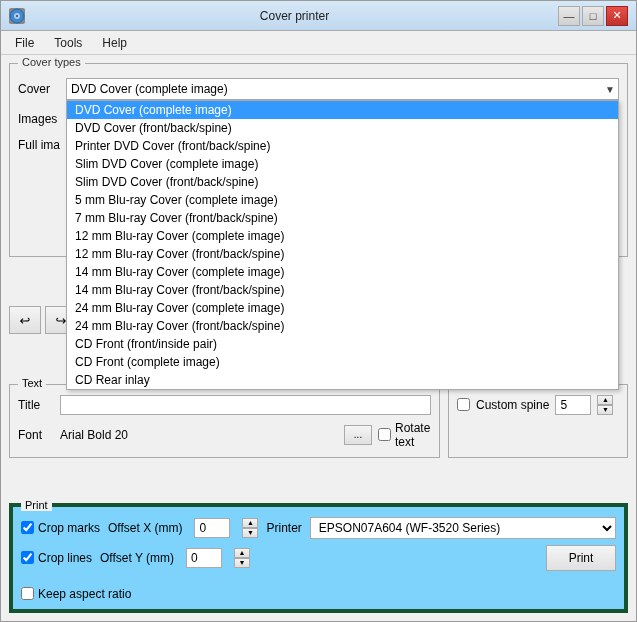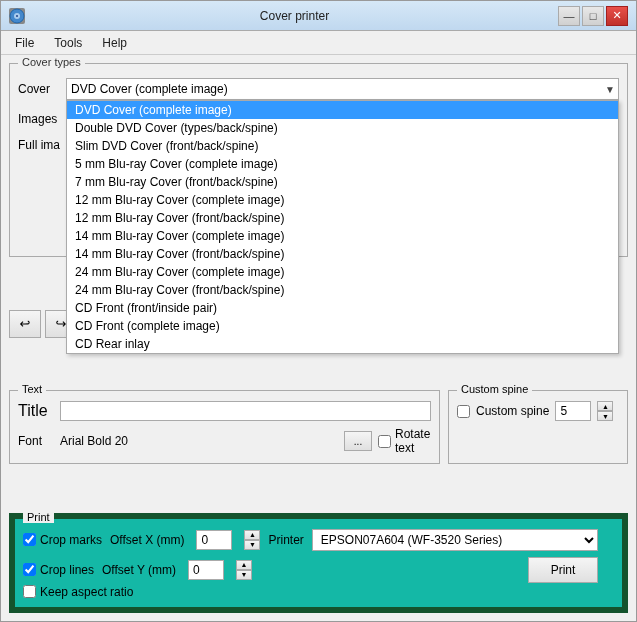--- a/index.html
+++ b/index.html
@@ -271,21 +271,21 @@
       background: #f0f0f0;
     }
     .form-row-text {
       display: flex;
       align-items: center;
       gap: 6px;
       margin-top: 6px;
     }
     .form-row-text label {
       width: 36px;
-      font-size: 16px;
+      font-size: 12px;
     }
     .title-input {
       flex: 1;
       height: 20px;
       border: 1px solid #aaa;
       background: white;
       padding: 0 4px;
       font-size: 12px;
     }
     .font-row {
@@ -313,24 +313,24 @@
       align-items: center;
       justify-content: center;
     }
     .rotate-check {
       display: flex;
       align-items: center;
       gap: 4px;
       font-size: 12px;
     }
     .print-section {
-      border: 6px solid #14532d;
-      padding: 4px 24px 8px 8px;
+      border: 4px solid #14532d;
+      padding: 4px 8px 8px 8px;
       position: relative;
-      background: #14b8a6;
+      background: #7dd3fc;
     }
     .print-row {
       display: flex;
       align-items: center;
       gap: 8px;
       margin-top: 6px;
       flex-wrap: wrap;
     }
     .check-label {
       display: flex;
@@ -440,21 +440,23 @@
       <div class="cover-row">
         <label>Cover</label>
         <div class="select-wrapper">
           <div style="height:22px;border:1px solid #aaa;background:white;padding:0 4px;font-size:12px;display:flex;align-items:center;cursor:pointer;">
             <span>DVD Cover (complete image)</span>
           </div>
           <div class="select-arrow">▼</div>
 
           <div class="dropdown-overlay">
             <div class="dropdown-item selected">DVD Cover (complete image)</div>
-            <div class="dropdown-item">Double DVD Cover (types/back/spine)</div>
+            <div class="dropdown-item">DVD Cover (front/back/spine)</div>
+            <div class="dropdown-item">Printer DVD Cover (front/back/spine)</div>
+            <div class="dropdown-item">Slim DVD Cover (complete image)</div>
             <div class="dropdown-item">Slim DVD Cover (front/back/spine)</div>
             <div class="dropdown-item">5 mm Blu-ray Cover (complete image)</div>
             <div class="dropdown-item">7 mm Blu-ray Cover (front/back/spine)</div>
             <div class="dropdown-item">12 mm Blu-ray Cover (complete image)</div>
             <div class="dropdown-item">12 mm Blu-ray Cover (front/back/spine)</div>
             <div class="dropdown-item">14 mm Blu-ray Cover (complete image)</div>
             <div class="dropdown-item">14 mm Blu-ray Cover (front/back/spine)</div>
             <div class="dropdown-item">24 mm Blu-ray Cover (complete image)</div>
             <div class="dropdown-item">24 mm Blu-ray Cover (front/back/spine)</div>
             <div class="dropdown-item">CD Front (front/inside pair)</div>
@@ -586,21 +588,21 @@
           <input type="text" class="offset-input" value="0" style="">
           <div class="spinner">
             <button class="spinner-btn">▲</button>
             <button class="spinner-btn">▼</button>
           </div>
         </div>
         <div style="flex:1;display:flex;justify-content:flex-end;gap:8px;">
           <button class="action-btn">Print</button>
         </div>
       </div>
-      <div class="print-row" style="margin-top:2px;">
+      <div class="print-row" style="margin-top:16px;">
         <div class="check-label">
           <input type="checkbox" style="">
           <span>Keep aspect ratio</span>
         </div>
       </div>
     </div>
 
   </div>
 </div>
 

